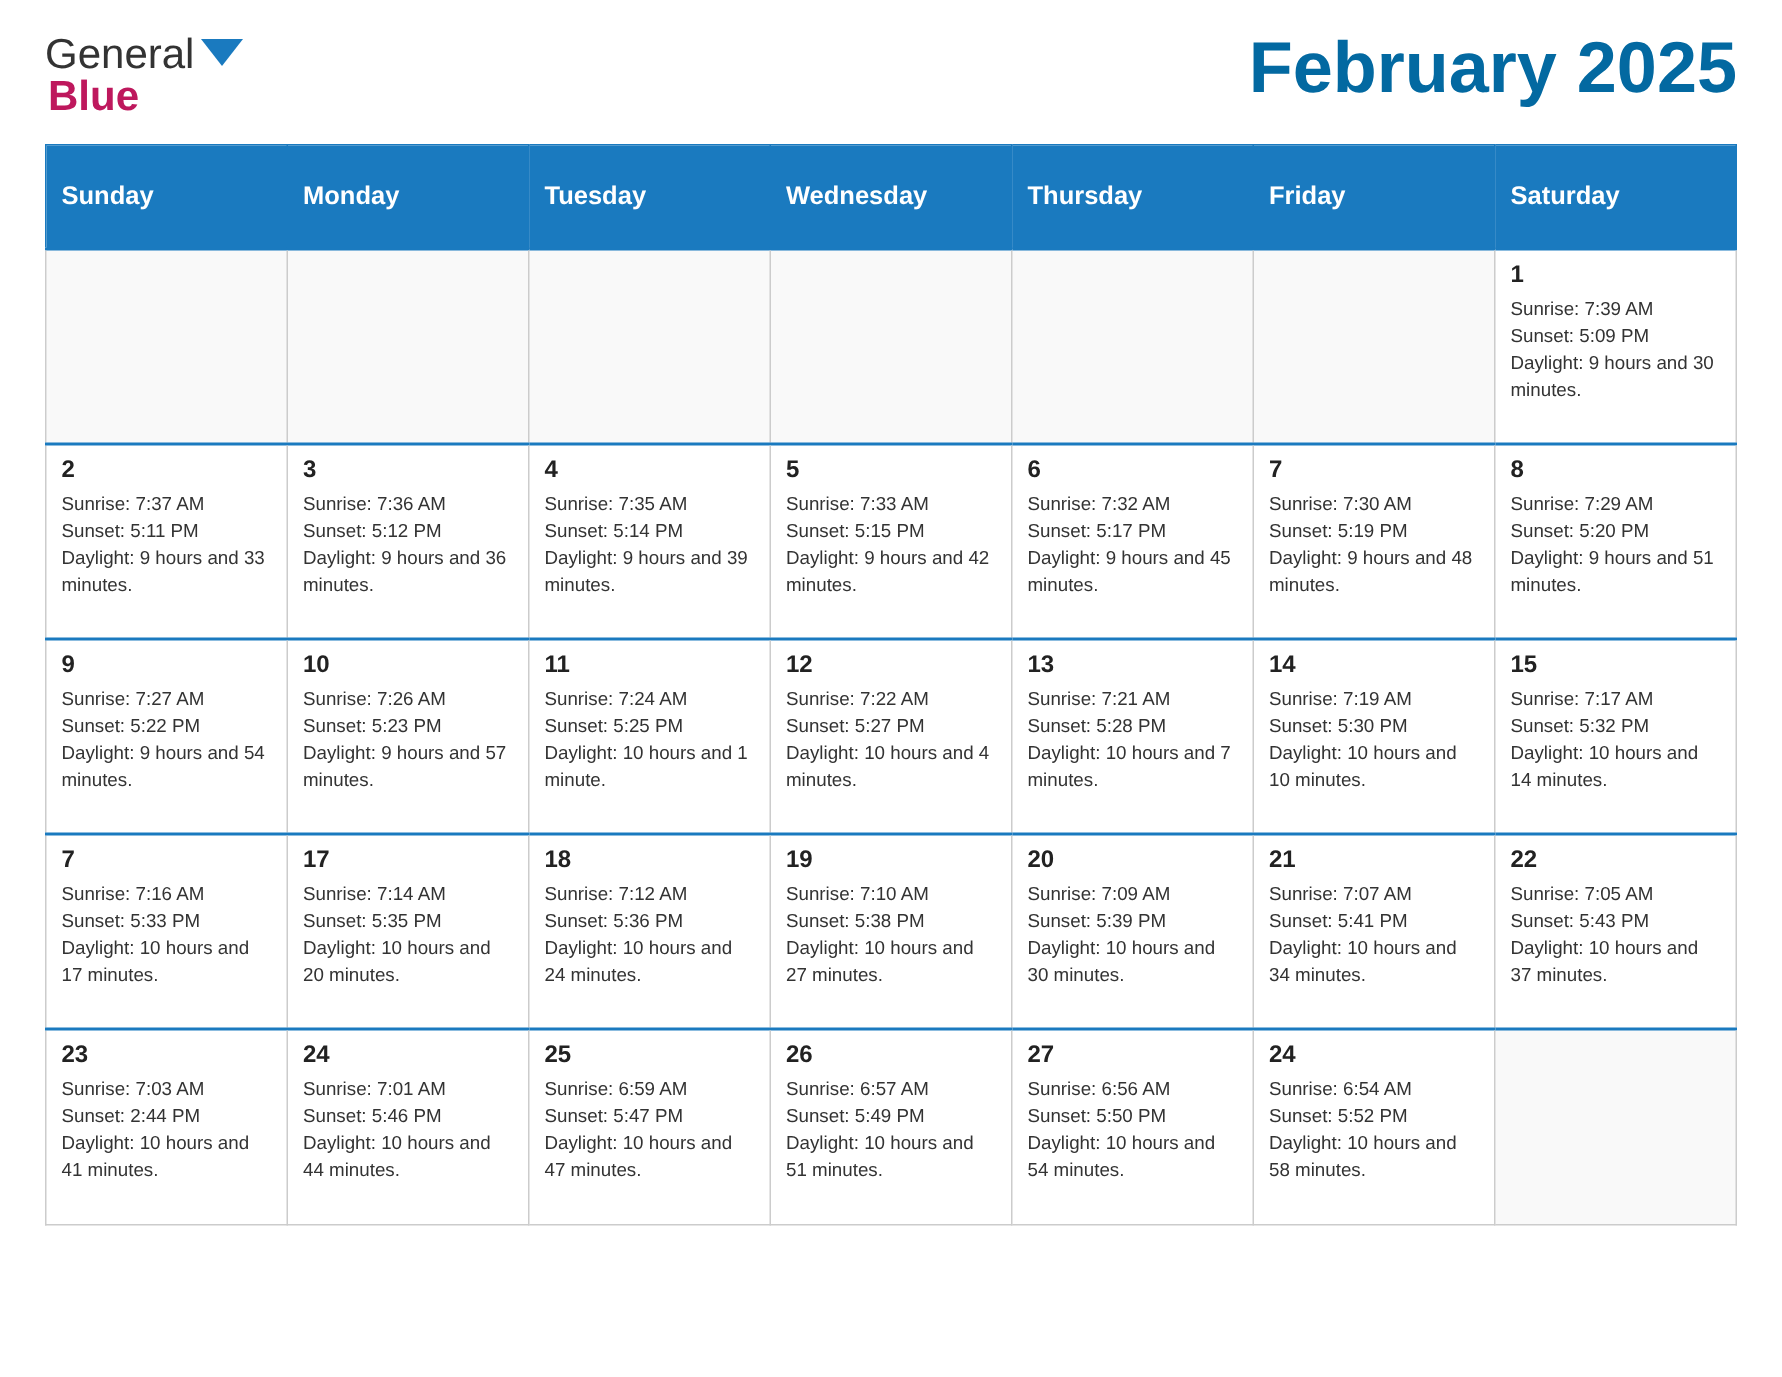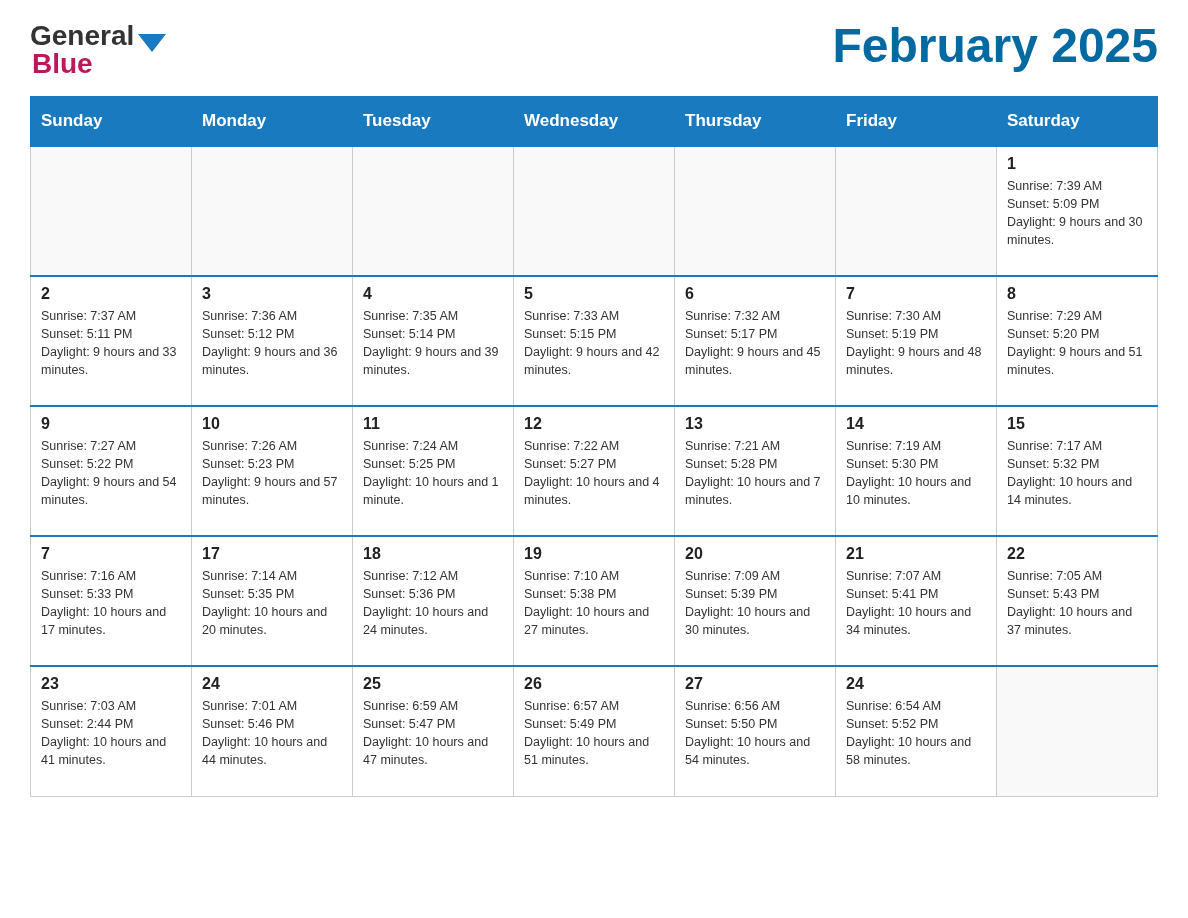--- a/index.html
+++ b/index.html
@@ -16,23 +16,23 @@
       align-items: flex-start;
       margin-bottom: 16px;
     }
     .logo {
       display: flex;
       flex-direction: column;
       align-items: flex-start;
     }
     .logo-top {
       display: flex;
-      align-items: flex-end;
+      align-items: flex-start;
       font-size: 28px;
-      font-weight: bold;
+      font-weight: normal;
       color: #333;
     }
     .logo-general { color: #333; }
     .logo-arrow {
       width: 0;
       height: 0;
       border-left: 14px solid transparent;
       border-right: 14px solid transparent;
       border-top: 18px solid #1a7abf;
       margin-left: 4px;
@@ -62,21 +62,21 @@
     .calendar {
       width: 100%;
       border-collapse: collapse;
       border: 1px solid #1a7abf;
     }
     .calendar th {
       background-color: #1a7abf;
       color: #fff;
       font-size: 17px;
       font-weight: bold;
-      padding: 14px 10px;
+      padding: 24px 10px;
       text-align: left;
       border: 1px solid #1a7abf;
     }
     .calendar td {
       vertical-align: top;
       border: 1px solid #ccc;
       border-top: 2px solid #1a7abf;
       padding: 8px 10px;
       width: 14.28%;
       min-height: 110px;

